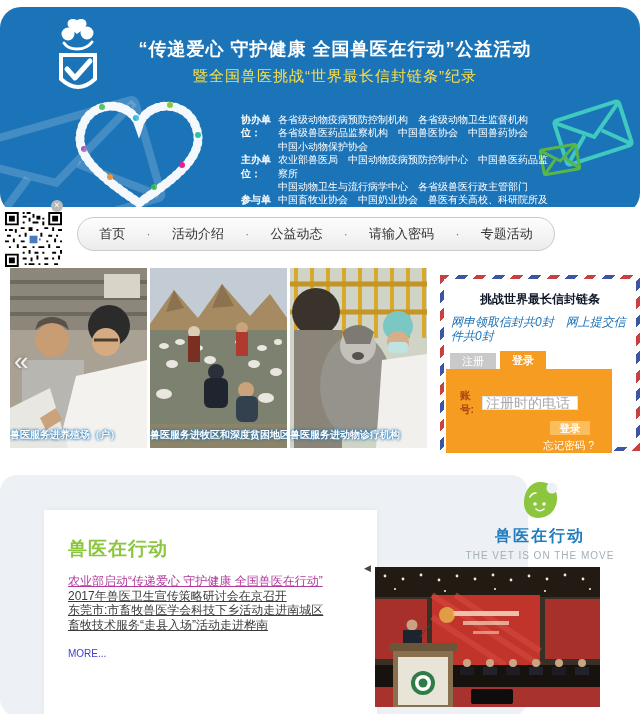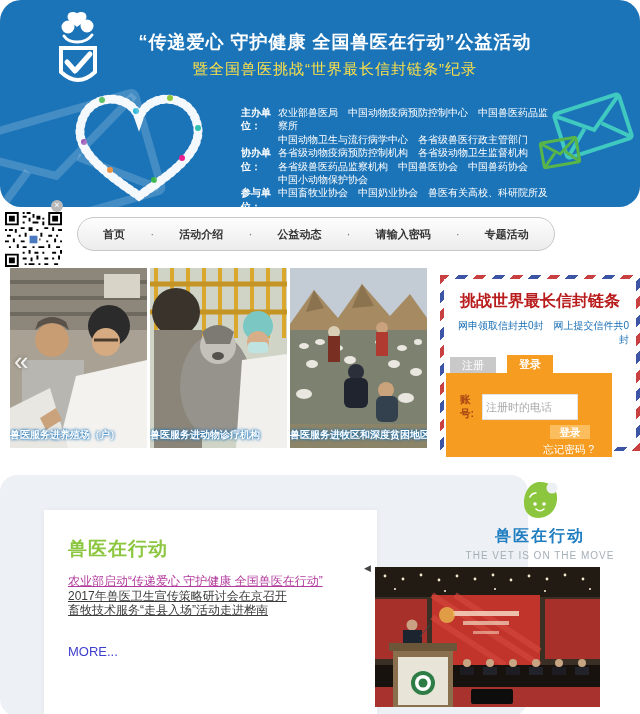--- a/index.html
+++ b/index.html
@@ -1,21 +1,21 @@
 <!DOCTYPE html>
 <html><head>
 <meta charset="utf-8">
 <style>
   * { margin:0; padding:0; box-sizing:border-box; }
   html,body { background:#fff; }
   body { font-family:"Liberation Sans","DejaVu Sans",sans-serif; }
   .page { position:relative; width:640px; height:714px; overflow:hidden; background:#fff; }
 
   
-  .hero { position:absolute; left:0; top:0; width:640px; height:207px; background:#1c74b8; overflow:hidden;border-radius:21px; }
+  .hero { position:absolute; left:0; top:7px; width:640px; height:207px; background:#1c74b8; overflow:hidden;border-radius:21px; }
   .hero-logo { position:absolute; left:52px; top:10px; }
   .hero-titles { position:absolute; left:70px; right:40px; top:30px; text-align:center; color:#fff; }
   .t1 { font-size:18px; font-weight:bold; letter-spacing:1px; white-space:nowrap; }
   .t2 { font-size:15px; color:#fde047; margin-top:6px; letter-spacing:1px; white-space:nowrap; }
   .deco-heart { position:absolute; left:58px; top:84px; }
   .deco-env-big { position:absolute; left:-48px; top:112px; transform:rotate(-16deg); opacity:.8; }
   .deco-env-teal { position:absolute; left:556px; top:100px; transform:rotate(-18deg); }
   .deco-env-green { position:absolute; left:540px; top:138px; transform:rotate(-10deg); }
   .orgs { position:absolute; left:241px; top:106px; width:316px; color:#fff; font-size:10px; line-height:13.4px; }
   .org-row { display:flex; }
@@ -25,62 +25,62 @@
   
   .qr { position:absolute; left:5px; top:212px; width:57px; height:55px; }
   .qr-close { position:absolute; left:51px; top:200px; width:12px; height:12px; border-radius:50%;
               background:#b9b9b9; color:#fff; font-size:9px; line-height:11px; text-align:center; cursor:pointer; }
 
   
   .navband { position:absolute; left:0; top:207px; width:640px; height:61px; background:#fff; }
   .navpill { position:absolute; left:77px; top:10px; width:478px; height:34px; border:1px solid #c9c9c9;
              border-radius:17px; background:linear-gradient(#fdfdfd,#ececec);
              display:flex; align-items:center; justify-content:space-evenly; }
-  .navitem { font-size:11px; color:#333; text-decoration:none; cursor:pointer;font-weight:bold; }
+  .navitem { font-size:13px; color:#333; text-decoration:none; cursor:pointer; }
   .navdot { font-size:12px; color:#777; }
 
   
   .carousel { position:absolute; left:10px; top:268px; display:flex; gap:3px; }
   .slide { position:relative; width:137px; height:180px; overflow:hidden; cursor:pointer; }
   .slide svg { display:block; }
   .caption { position:absolute; left:0; right:0; bottom:6px; text-align:left; color:#fff;
              font-size:10px; font-weight:bold; text-shadow:0 0 3px #1c74b8,0 0 3px #1c74b8; white-space:nowrap; }
   .prev-arrow { position:absolute; left:4px; top:78px; color:#fff; font-size:26px; opacity:.85; cursor:pointer;
                 text-shadow:0 0 4px rgba(0,0,0,.4); }
 
   
   .login { position:absolute; left:440px; top:275px; width:200px; height:176px; padding:4px;
            background:repeating-linear-gradient(135deg,#c94040 0 7px,#fff 7px 13px,#3c55a5 13px 20px,#fff 20px 26px); }
   .login-inner { width:100%; height:100%; background:#fff; padding-top:12px; }
-  .login-title { text-align:center; color:#b91c1c; font-weight:bold; font-size:16px; }
-  .login-stats { width:178px; margin:7px auto 0; text-align:right; color:#1a6fb5; font-size:10px; line-height:14px; }
-  .tabs { display:flex; align-items:flex-end; margin:8px 0 0 6px; gap:11px; }
+  .login-title { text-align:center; color:#0f172a; font-weight:bold; font-size:12px; }
+  .login-stats { width:178px; margin:7px auto 0; text-align:left; color:#1a6fb5; font-size:12px; line-height:14px;font-style:italic; }
+  .tabs { display:flex; align-items:flex-end; margin:8px 0 0 6px; gap:4px; }
   .tab { width:46px; text-align:center; font-size:11px; color:#fff; cursor:pointer; }
   .tab-register { background:#c9c9c9; height:16px; line-height:16px; }
   .tab-login { background:#f59c21; height:18px; line-height:18px; font-weight:bold; }
   .panel { margin-left:2px; width:166px; height:84px; background:#f59c21; padding:20px 0 0 14px; }
   .frow { display:flex; align-items:center; margin-bottom:2px; }
   .flabel { color:#a84715; font-weight:bold; font-size:10.5px; width:22px; }
-  .finput { width:96px; height:14px; border:1px solid #e3e3e3; font-size:11px; padding:12px 3px; color:#555;font-family:Liberation Serif, serif; }
+  .finput { width:96px; height:14px; border:1px solid #e3e3e3; font-size:14px; padding:0 3px; color:#555; }
   .finput::placeholder { color:#aaa; }
   .submit { display:block; margin:4px 22px 0 auto; width:40px; height:14px; background:#fcbd5e; border:none;
             color:#fff; font-weight:bold; font-size:10.5px; line-height:13px; cursor:pointer; }
   .forgot { display:block; margin:4px 18px 0 auto; width:64px; text-align:right; color:#fff; font-size:10.5px;
             text-decoration:none; cursor:pointer; }
 
   
   .bottom { position:absolute; left:0; top:475px; width:528px; height:241px; background:#edf1f6;border-radius:17px; }
   .card { position:absolute; left:44px; top:35px; width:333px; height:206px; background:#fff;
           box-shadow:0 0 6px rgba(0,0,0,.05); padding:26px 0 0 24px; }
   .card-heading { color:#8cc63f; font-size:19px; font-weight:bold; letter-spacing:1px; }
   .newslist { margin-top:12px; }
   .newslink { display:block; font-size:12px; line-height:14.5px; color:#3b3b3b; text-decoration:underline;
               white-space:nowrap; cursor:pointer; }
   .newslink.visited { color:#b23a9c; }
-  .morelink { display:inline-block; margin-top:26px; color:#3e3ecd; font-size:13px; text-decoration:none; cursor:pointer; }
+  .morelink { display:inline-block; margin-top:16px; color:#3e3ecd; font-size:10px; text-decoration:none; cursor:pointer; }
   .brand { position:absolute; left:460px; top:5px; width:160px; text-align:center; }
   .brand-name { color:#1f7dc0; font-size:16px; font-weight:bold; letter-spacing:2px; margin-top:2px; }
   .brand-tagline { color:#a3aeb6; font-size:10px; letter-spacing:1px; margin-top:3px; white-space:nowrap; }
   .photo { position:absolute; left:375px; top:92px; width:225px; height:140px; cursor:pointer; }
   .photo-prev { position:absolute; left:364px; top:88px; color:#444; font-size:9px; cursor:pointer; }
 </style>
 </head>
 <body>
 
 <div class="page">
@@ -132,33 +132,33 @@
     <svg class="deco-env-green" width="40" height="29" viewBox="0 0 40 29">
       <g fill="none" stroke="#58b54a" stroke-width="3">
         <rect x="2" y="2" width="36" height="25" rx="2"></rect>
         <path d="M3,3 L20,16 L37,3"></path>
         <path d="M3,26 L15,14 M37,26 L25,14"></path>
       </g>
     </svg>
 
     <div class="orgs">
       <div class="org-row">
+        <div class="org-label">协办单位：</div>
+        <div class="org-lines">
+          <div>各省级动物疫病预防控制机构　各省级动物卫生监督机构</div>
+          <div>各省级兽医药品监察机构　中国兽医协会　中国兽药协会</div>
+          <div>中国小动物保护协会</div>
+        </div>
+      </div>
+      <div class="org-row">
         <div class="org-label">主办单位：</div>
         <div class="org-lines">
           <div>农业部兽医局　中国动物疫病预防控制中心　中国兽医药品监</div>
           <div>察所</div>
           <div>中国动物卫生与流行病学中心　各省级兽医行政主管部门</div>
-        </div>
-      </div>
-      <div class="org-row">
-        <div class="org-label">协办单位：</div>
-        <div class="org-lines">
-          <div>各省级动物疫病预防控制机构　各省级动物卫生监督机构</div>
-          <div>各省级兽医药品监察机构　中国兽医协会　中国兽药协会</div>
-          <div>中国小动物保护协会</div>
         </div>
       </div>
       <div class="org-row">
         <div class="org-label">参与单位：</div>
         <div class="org-lines">
           <div>中国畜牧业协会　中国奶业协会　兽医有关高校、科研院所及</div>
         </div>
       </div>
     </div>
   </header>
@@ -201,41 +201,20 @@
         <rect x="12" y="92" width="62" height="88" fill="#b8b6b1"></rect>
         <circle cx="99" cy="58" r="21" fill="#2b2b2b"></circle>
         <circle cx="96" cy="74" r="14" fill="#d7ab82"></circle>
         <path d="M84,72 h24" stroke="#4a3d2e" stroke-width="3"></path>
         <path d="M66,108 L137,92 L137,180 L48,180 Z" fill="#f3f2ef"></path>
         <path d="M0,140 L40,120 L58,180 L0,180 Z" fill="#e9e7e2"></path>
         <path d="M30,150 l16,-10 6,12 -16,10 z" fill="#caa27b"></path>
       </svg>
       <div class="caption">兽医服务进养殖场（户）</div>
       <div class="prev-arrow">«</div>
-    </div>
-
-    <div class="slide">
-      <svg width="137" height="180" viewBox="0 0 137 180">
-        <rect width="137" height="180" fill="#cfd4c6"></rect>
-        <g stroke="#d9a82c" stroke-width="4">
-          <path d="M6,0V70 M22,0V70 M38,0V70 M54,0V70 M70,0V70 M86,0V70 M102,0V70 M118,0V70 M134,0V70"></path>
-        </g>
-        <path d="M0,16h137 M0,44h137" stroke="#c49424" stroke-width="5"></path>
-        <circle cx="26" cy="44" r="24" fill="#3a332c"></circle>
-        <rect x="4" y="62" width="48" height="118" fill="#8a8578"></rect>
-        <ellipse cx="66" cy="118" rx="36" ry="52" fill="#96928c"></ellipse>
-        <circle cx="68" cy="78" r="18" fill="#c4c0ba"></circle>
-        <path d="M52,64 q16,-14 32,0 l-4,12 h-24 z" fill="#7d7973"></path>
-        <ellipse cx="68" cy="88" rx="6" ry="4" fill="#55514c"></ellipse>
-        <circle cx="108" cy="58" r="15" fill="#7ac7c4"></circle>
-        <circle cx="108" cy="74" r="11" fill="#d8ae88"></circle>
-        <rect x="98" y="74" width="20" height="11" rx="4" fill="#bfe3e0"></rect>
-        <path d="M92,92 L137,86 L137,180 L86,180 Z" fill="#f1f0ed"></path>
-      </svg>
-      <div class="caption">兽医服务进动物诊疗机构</div>
     </div>
 
     <div class="slide">
       <svg width="137" height="180" viewBox="0 0 137 180">
         <rect width="137" height="180" fill="#7d8170"></rect>
         <rect width="137" height="56" fill="#c3ccd4"></rect>
         <path d="M0,56 L24,22 L48,50 L72,16 L100,48 L120,26 L137,50 L137,62 L0,62 Z" fill="#a58a62"></path>
         <path d="M24,22 L34,40 L16,44 Z M72,16 L84,38 L62,40 Z" fill="#8c7350"></path>
         <g fill="#e9e7e0">
           <ellipse cx="14" cy="78" rx="5" ry="3"></ellipse>
@@ -256,20 +235,41 @@
         <circle cx="92" cy="60" r="6" fill="#caa27b"></circle>
           <rect x="86" y="64" width="12" height="24" fill="#b03a30"></rect>
         <circle cx="66" cy="104" r="8" fill="#2a2f3a"></circle>
           <rect x="54" y="110" width="24" height="30" rx="6" fill="#20242e"></rect>
         <circle cx="96" cy="122" r="8" fill="#caa27b"></circle>
           <rect x="86" y="128" width="22" height="26" rx="6" fill="#33404e"></rect>
         <rect x="0" y="156" width="137" height="24" fill="#8b8468"></rect>
       </svg>
       <div class="caption">兽医服务进牧区和深度贫困地区</div>
     </div>
+
+    <div class="slide">
+      <svg width="137" height="180" viewBox="0 0 137 180">
+        <rect width="137" height="180" fill="#cfd4c6"></rect>
+        <g stroke="#d9a82c" stroke-width="4">
+          <path d="M6,0V70 M22,0V70 M38,0V70 M54,0V70 M70,0V70 M86,0V70 M102,0V70 M118,0V70 M134,0V70"></path>
+        </g>
+        <path d="M0,16h137 M0,44h137" stroke="#c49424" stroke-width="5"></path>
+        <circle cx="26" cy="44" r="24" fill="#3a332c"></circle>
+        <rect x="4" y="62" width="48" height="118" fill="#8a8578"></rect>
+        <ellipse cx="66" cy="118" rx="36" ry="52" fill="#96928c"></ellipse>
+        <circle cx="68" cy="78" r="18" fill="#c4c0ba"></circle>
+        <path d="M52,64 q16,-14 32,0 l-4,12 h-24 z" fill="#7d7973"></path>
+        <ellipse cx="68" cy="88" rx="6" ry="4" fill="#55514c"></ellipse>
+        <circle cx="108" cy="58" r="15" fill="#7ac7c4"></circle>
+        <circle cx="108" cy="74" r="11" fill="#d8ae88"></circle>
+        <rect x="98" y="74" width="20" height="11" rx="4" fill="#bfe3e0"></rect>
+        <path d="M92,92 L137,86 L137,180 L86,180 Z" fill="#f1f0ed"></path>
+      </svg>
+      <div class="caption">兽医服务进动物诊疗机构</div>
+    </div>
   </div>
 
   <div class="login">
     <div class="login-inner">
       <div class="login-title">挑战世界最长信封链条</div>
       <div class="login-stats">网申领取信封共0封　网上提交信件共0封</div>
       <div class="tabs">
         <div class="tab tab-register">注册</div>
         <div class="tab tab-login">登录</div>
       </div>
@@ -284,20 +284,21 @@
     </div>
   </div>
 
   <section class="bottom">
 
     <div class="card">
       <div class="card-heading">兽医在行动</div>
       <div class="newslist">
         <a class="newslink visited">农业部启动“传递爱心 守护健康 全国兽医在行动”</a>
         <a class="newslink">2017年兽医卫生宣传策略研讨会在京召开</a>
+        <a class="newslink">东莞市:市畜牧兽医学会科技下乡活动走进南城区</a>
         <a class="newslink">畜牧技术服务“走县入场”活动走进桦南</a>
       </div>
       <a class="morelink">MORE...</a>
     </div>
 
     <div class="brand">
       <svg width="40" height="40" viewBox="0 0 40 40">
         <path d="M20,2 C32,2 38,10 37,20 C36,31 28,38 18,38 C10,38 4,32 4,23 C4,12 10,2 20,2 Z" fill="#8cc63f"></path>
         <circle cx="32" cy="8" r="5.5" fill="#edf1f6"></circle>
         <circle cx="15" cy="24" r="1.8" fill="#fff"></circle>

